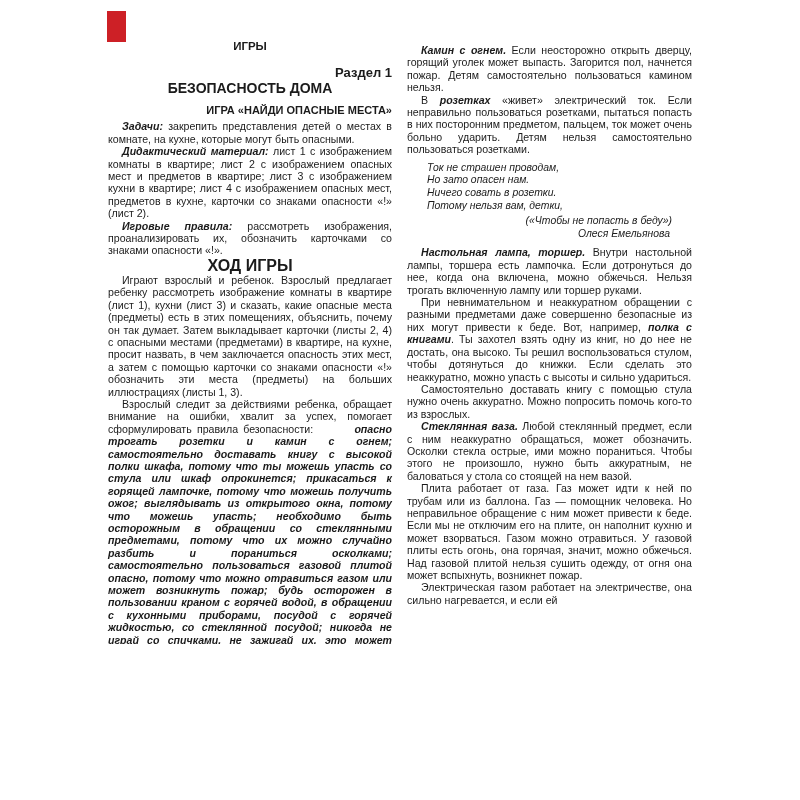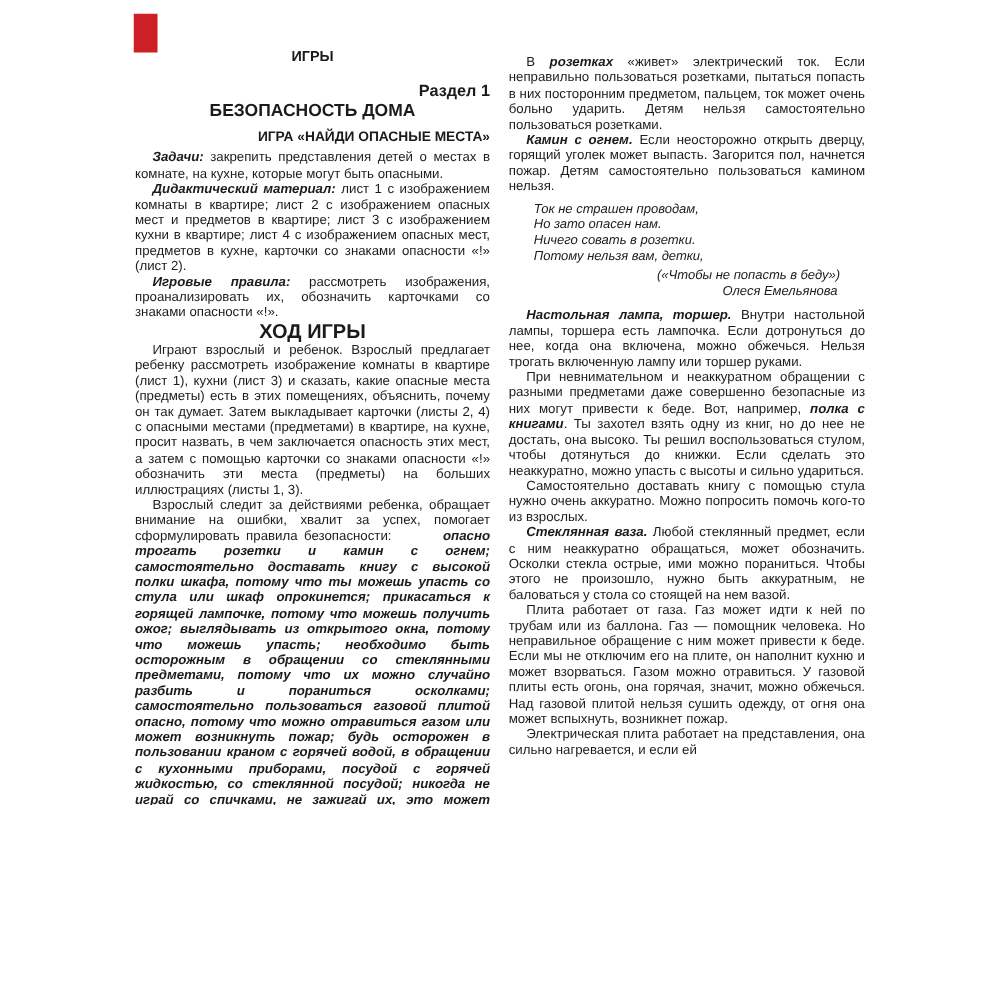--- a/index.html
+++ b/index.html
@@ -60,23 +60,23 @@
       <div class="warning">
         <span class="excl-icon">
             <span class="bar"></span>
             <span class="dot"></span>
           </span>
         <p class="warning-text"><span>Опасно </span><span class="term-upright">открытое окно</span><span>, ведь если сильно высунуться из него, то можно нечаянно выпасть и разбиться.</span></p>
       </div>
     </div>
 
     <div class="col col-right">
+      <p><span class="lead">Камин с огнем.</span> <span>Если неосторожно открыть дверцу, горящий уголек может выпасть. Загорится пол, начнется пожар. Детям самостоятельно пользоваться камином нельзя.</span></p>
+
       <p><span>В </span><span class="term">розетках</span><span> «живет» электрический ток. Если неправильно пользоваться розетками, пытаться попасть в них посторонним предметом, пальцем, ток может очень больно ударить. Детям нельзя самостоятельно пользоваться розетками.</span></p>
-
-      <p><span class="lead">Камин с огнем.</span> <span>Если неосторожно открыть дверцу, горящий уголек может выпасть. Загорится пол, начнется пожар. Детям самостоятельно пользоваться камином нельзя.</span></p>
 
       <div class="poem">
         <div>Ток не страшен проводам,</div>
         <div>Но зато опасен нам.</div>
         <div>Ничего совать в розетки.</div>
         <div>Потому нельзя вам, детки,</div>
         <div class="poem-source">(«Чтобы не попасть в беду»)</div>
         <div class="poem-author">Олеся Емельянова</div>
       </div>
 
@@ -84,19 +84,19 @@
 
       <p><span>При невнимательном и неаккуратном обращении с разными предметами даже совершенно безопасные из них могут привести к беде. Вот, например, </span><span class="term">полка с книгами</span><span>. Ты захотел взять одну из книг, но до нее не достать, она высоко. Ты решил воспользоваться стулом, чтобы дотянуться до книжки. Если сделать это неаккуратно, можно упасть с высоты и сильно удариться.</span></p>
 
       <p>Самостоятельно доставать книгу с помощью стула нужно очень аккуратно. Можно попросить помочь кого-то из взрослых.</p>
 
       <p><span class="lead">Стеклянная ваза.</span> <span>Любой стеклянный предмет, если с ним неаккуратно обращаться, может обозначить. Осколки стекла острые, ими можно пораниться. Чтобы этого не произошло, нужно быть аккуратным, не баловаться у стола со стоящей на нем вазой.</span></p>
 
 
       <p>Плита работает от газа. Газ может идти к ней по трубам или из баллона. Газ — помощник человека. Но неправильное обращение с ним может привести к беде. Если мы не отключим его на плите, он наполнит кухню и может взорваться. Газом можно отравиться. У газовой плиты есть огонь, она горячая, значит, можно обжечься. Над газовой плитой нельзя сушить одежду, от огня она может вспыхнуть, возникнет пожар.</p>
 
-      <p>Электрическая плита работает на представления, она сильно нагревается, и если ей</p>
+      <p>Электрическая газом работает на электричестве, она сильно нагревается, и если ей</p>
     </div>
 
   </div>
 
   <div class="page-number">3</div>
 </div>
 
 </body></html>

